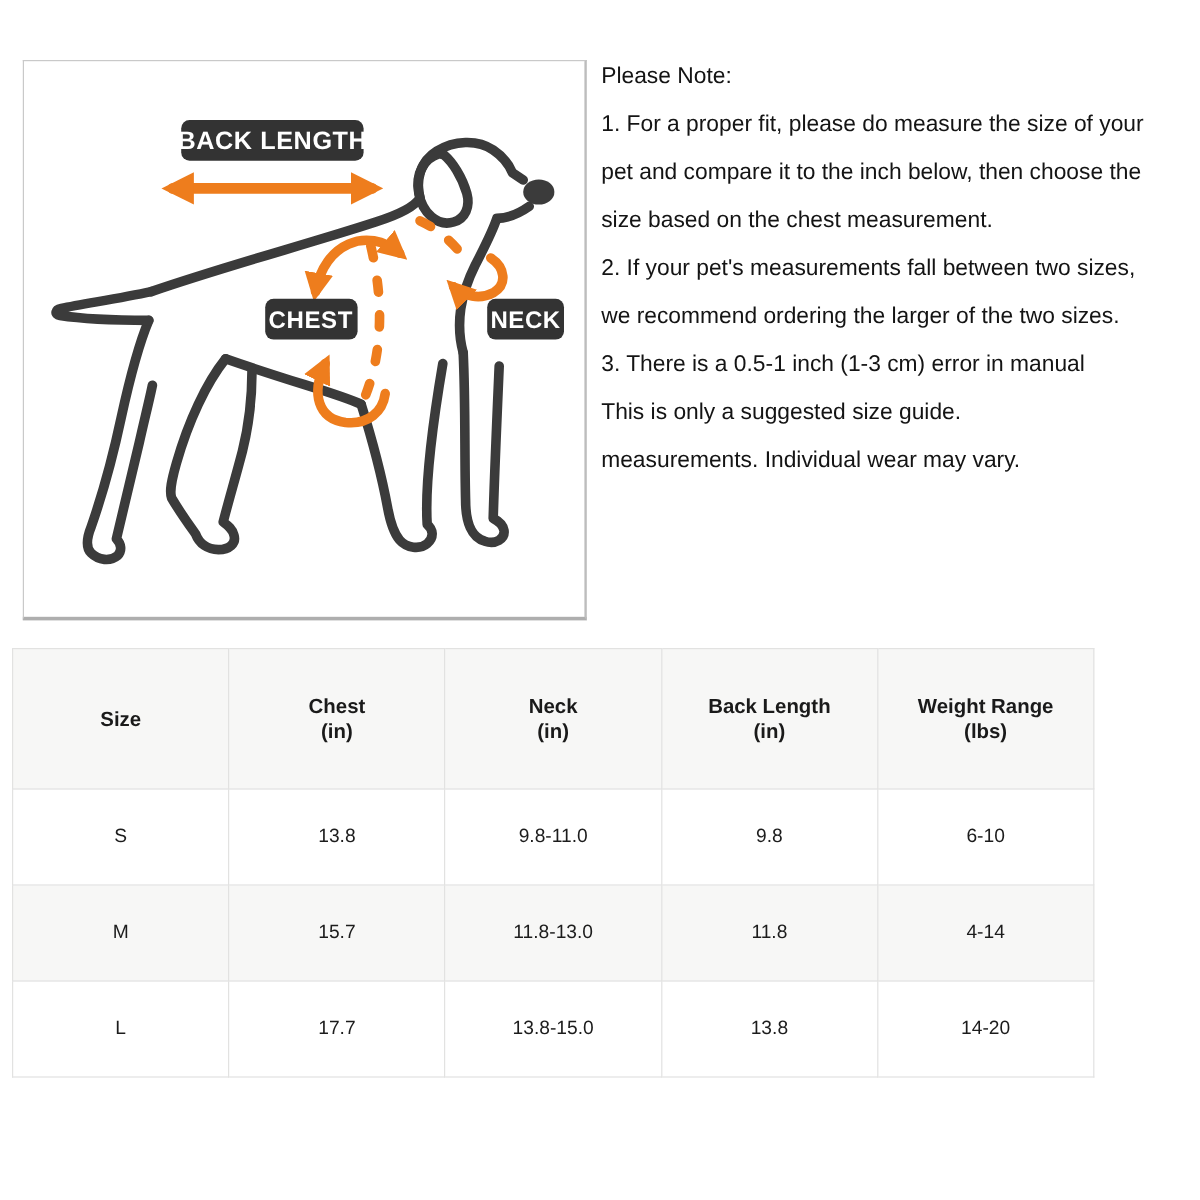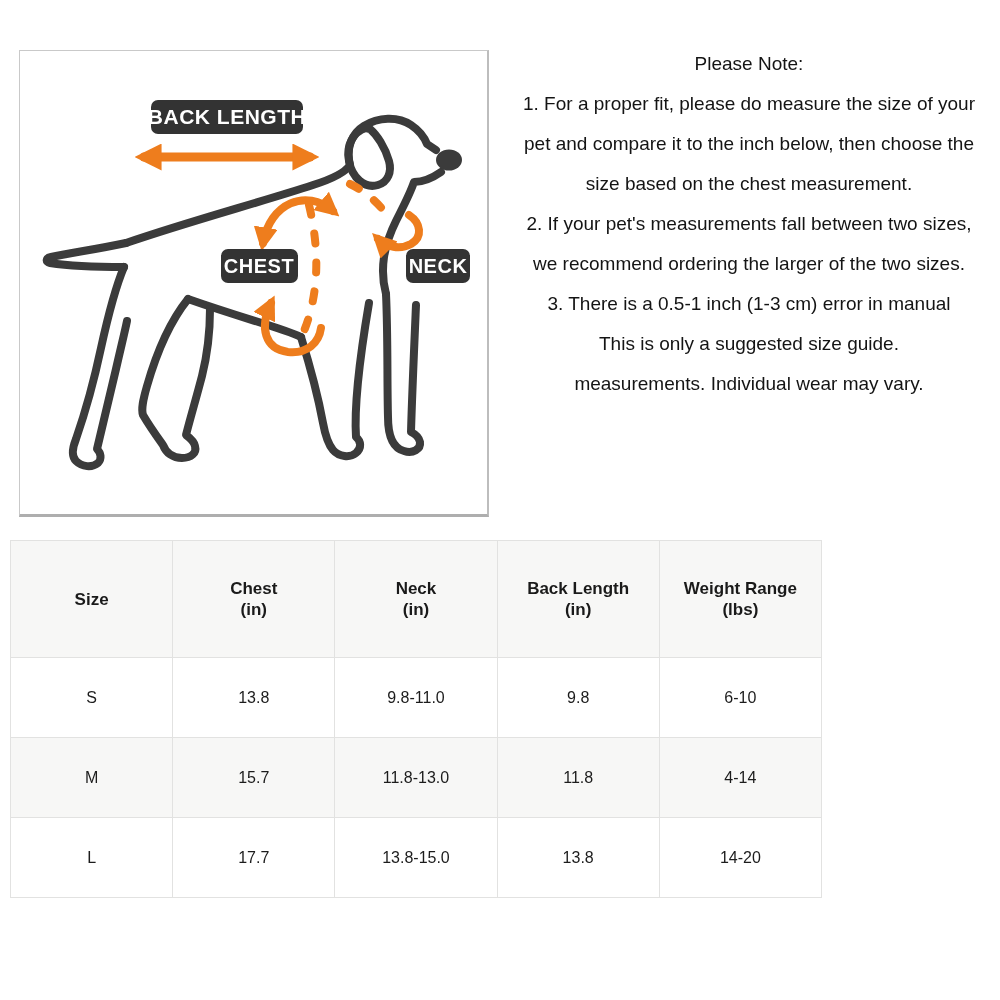--- a/index.html
+++ b/index.html
@@ -7,26 +7,26 @@
     font-family: "Liberation Sans", "DejaVu Sans", sans-serif; color: #1a1a1a; }
   .page { position: relative; width: 1000px; height: 1000px; background: #fff; overflow: hidden; }
 
   
   .diagram-panel { position: absolute; left: 19px; top: 50px; width: 470px; height: 467px;
     background: #fff; border: 1px solid #c9c9c9; border-bottom: 3px solid #aeaeae; border-right: 2px solid #bdbdbd; }
   .diagram-panel svg { display: block; }
   .diag-label-text { font-family: "Liberation Sans", "DejaVu Sans", sans-serif; font-weight: bold; fill: #ffffff; letter-spacing: 0.5px; }
 
   
-  .notes { position: absolute; left: 501px; top: 44px; width: 496px; font-size: 19px; line-height: 40px; color: #141414; text-align: center; }
+  .notes { position: absolute; left: 501px; top: 44px; width: 496px; font-size: 19px; line-height: 40px; color: #141414; }
   .note-line { white-space: nowrap; }
 
   
   .size-table-wrap { position: absolute; left: 10px; top: 540px; }
-  table.size-table { border-collapse: collapse; width: 812px; table-layout: fixed; }
+  table.size-table { border-collapse: collapse; width: 902px; table-layout: fixed; }
   table.size-table th, table.size-table td { border: 1px solid #e2e2e1; text-align: center; vertical-align: middle; padding: 0; }
   table.size-table thead th { height: 117px; background: #f7f7f6; font-size: 17px; font-weight: bold; line-height: 21px; color: #1a1a1a; }
   table.size-table tbody td { height: 80px; font-size: 16px; color: #1c1c1c; background: #ffffff; }
   table.size-table tbody tr:nth-child(even) td { background: #f7f7f6; }
   .hdr-unit:empty { display: none; }
 </style>
 </head>
 <body>
 
 <div class="page">

